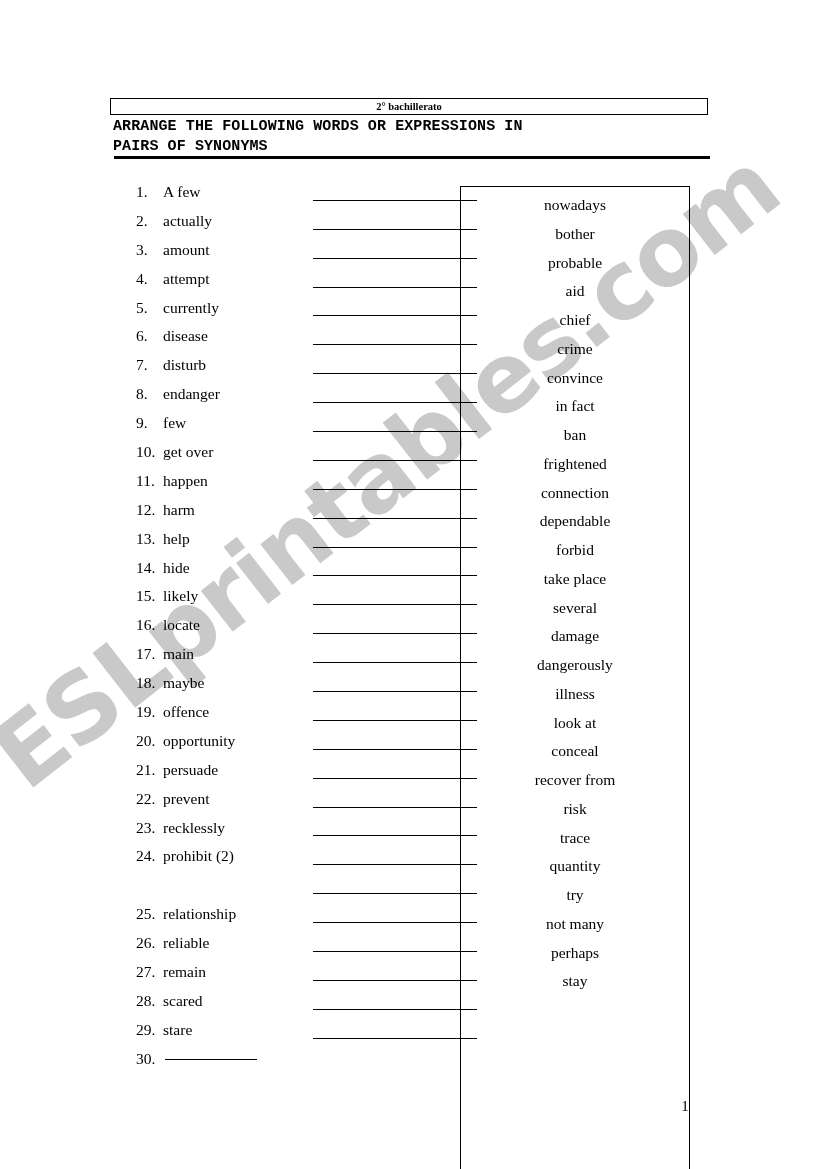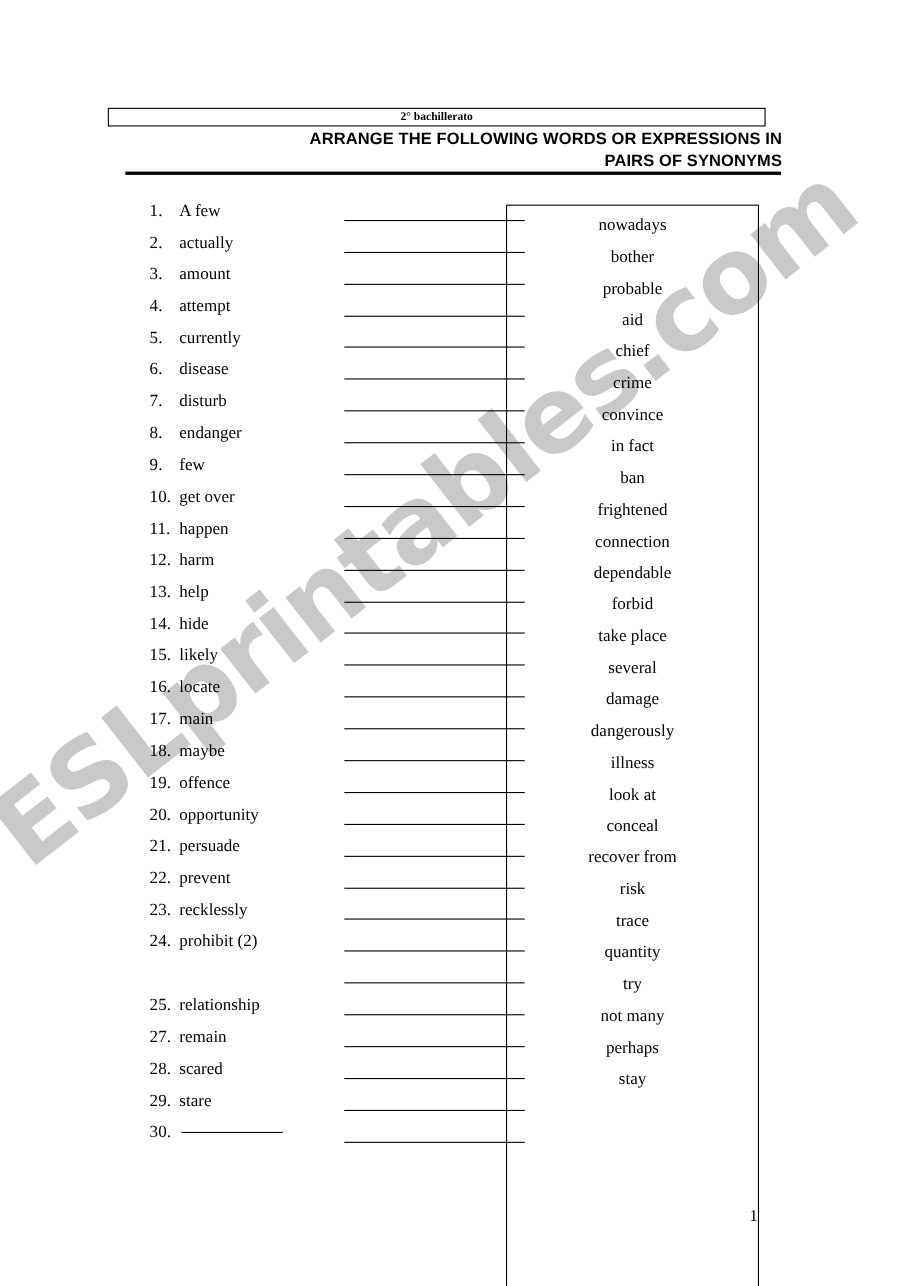--- a/index.html
+++ b/index.html
@@ -45,39 +45,39 @@
     position: absolute;
     left: 0; top: 0;
     width: 821px;
     height: 1169px;
     z-index: 10;
   }
 
   
   #level-box {
     position: absolute;
-    left: 98px;
+    left: 110px;
     top: 98px;
     width: 598px;
     height: 17px;
     border: 1px solid #000;
     box-sizing: border-box;
     text-align: center;
     font-family: "Liberation Serif", "DejaVu Serif", serif;
     font-weight: bold;
     font-size: 10.5px;
     line-height: 15px;
   }
   #worksheet-title {
     position: absolute;
     left: 113px;
     top: 117px;
     width: 598px;
-    text-align: right;
-    font-family: Liberation Sans, sans-serif;
+    text-align: left;
+    font-family: Liberation Mono, monospace;
     font-weight: bold;
     font-size: 15px;
     line-height: 20px;
     letter-spacing: 0.1px;
   }
   #title-rule {
     position: absolute;
     left: 114px;
     top: 156px;
     width: 596px;
@@ -204,20 +204,21 @@
       <div class="word-row"><span class="num">17.</span><span class="term">main</span></div>
       <div class="word-row"><span class="num">18.</span><span class="term">maybe</span></div>
       <div class="word-row"><span class="num">19.</span><span class="term">offence</span></div>
       <div class="word-row"><span class="num">20.</span><span class="term">opportunity</span></div>
       <div class="word-row"><span class="num">21.</span><span class="term">persuade</span></div>
       <div class="word-row"><span class="num">22.</span><span class="term">prevent</span></div>
       <div class="word-row"><span class="num">23.</span><span class="term">recklessly</span></div>
       <div class="word-row"><span class="num">24.</span><span class="term">prohibit (2)</span></div>
       <div class="word-row spacer"><span class="num"></span><span class="term"></span></div>
       <div class="word-row"><span class="num">25.</span><span class="term">relationship</span></div>
+      <div class="word-row"><span class="num">26.</span><span class="term">reliable</span></div>
       <div class="word-row"><span class="num">27.</span><span class="term">remain</span></div>
       <div class="word-row"><span class="num">28.</span><span class="term">scared</span></div>
       <div class="word-row"><span class="num">29.</span><span class="term">stare</span></div>
       <div class="word-row"><span class="num">30.</span><span class="term"></span><span class="blank-rule"></span></div>
     </div>
 
   <div id="answer-lines">
       <div class="answer-row">
         <div class="rule"></div>
       </div>

